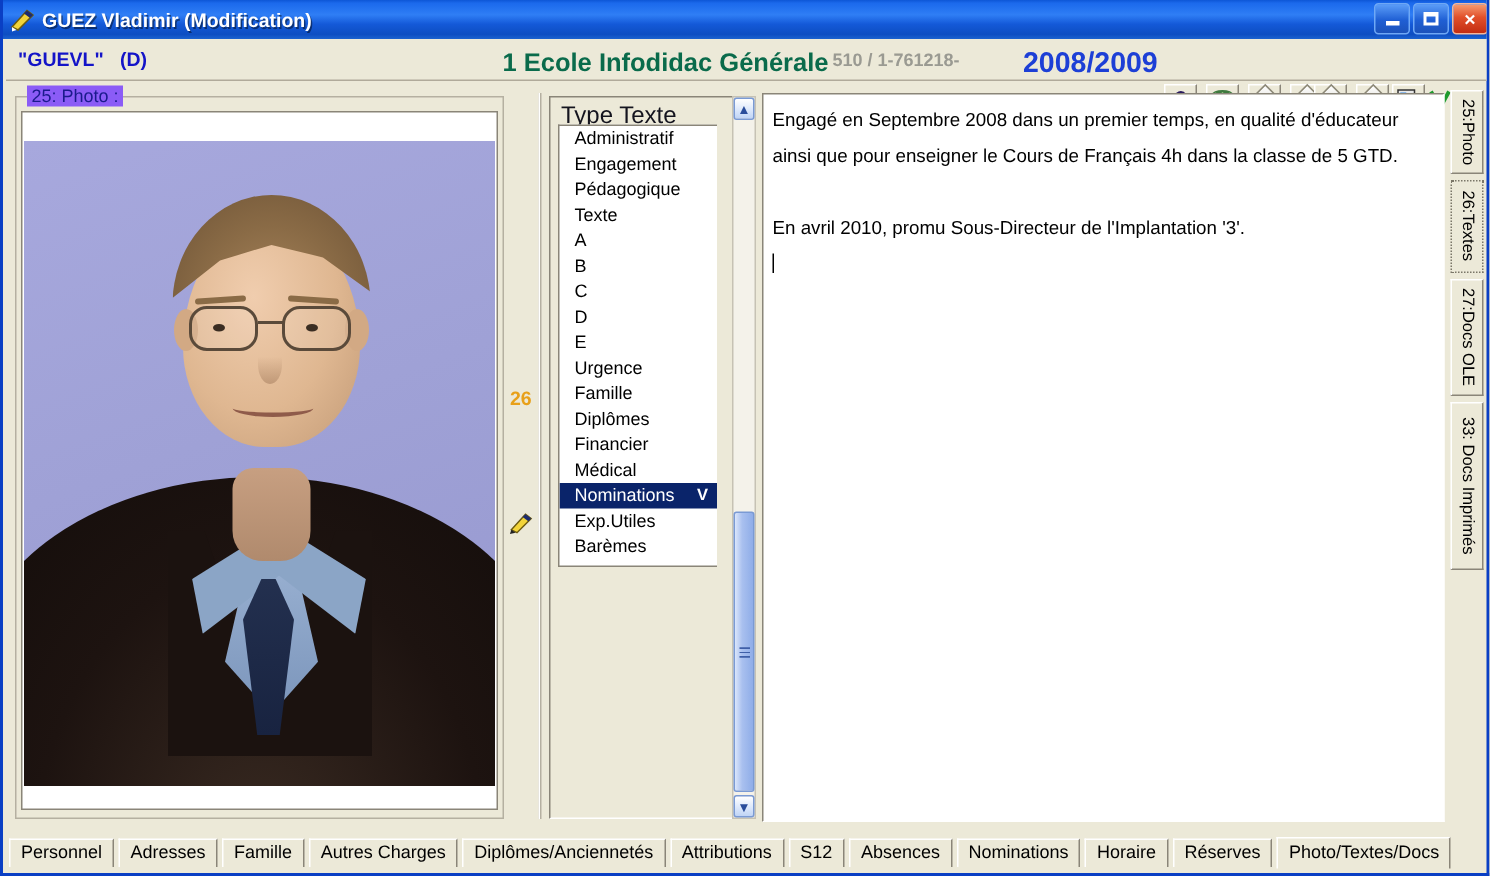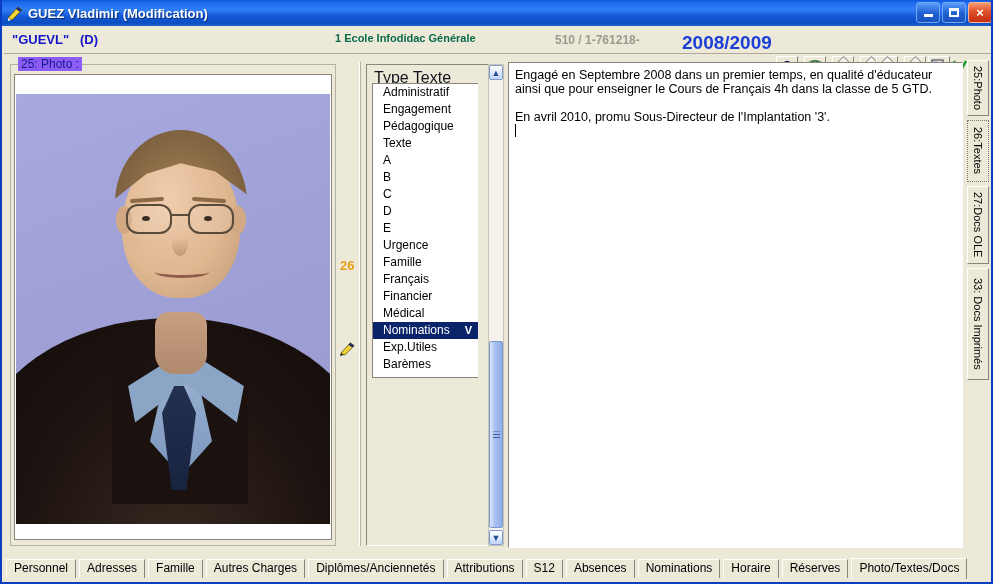--- a/index.html
+++ b/index.html
@@ -49,21 +49,21 @@
   .winbtn .glyph-close { font-size: 13px; line-height: 13px; font-family: "Liberation Sans", sans-serif; }
 
   
   #subheader {
     position: absolute; left: 2px; top: 26px; width: 989px; height: 28px;
     background: #ece9d8;
     border-bottom: 1px solid #b0aa9a;
   }
   #subheader .code { position: absolute; left: 8px; top: 6px; color: #1414c8; font-size: 13px; font-weight: bold; }
   #subheader .dcode { position: absolute; left: 76px; top: 6px; color: #1414c8; font-size: 13px; font-weight: bold; }
-  #subheader .school { position: absolute; left: 331px; top: 6px; color: #0a6b4b; font-size: 11px; font-weight: bold; }
+  #subheader .school { position: absolute; left: 331px; top: 6px; color: #0a6b4b; font-size: 17px; font-weight: bold; }
   #subheader .num { position: absolute; left: 551px; top: 7px; color: #9a9a92; font-size: 12px; font-weight: bold; }
   #subheader .year { position: absolute; left: 678px; top: 6px; color: #1d3fd6; font-size: 19px; font-weight: bold; }
 
   .tbtn {
     position: absolute; top: 30px; width: 22px; height: 21px;
     background: #ece9d8;
     border: 1px solid; border-color: #ffffff #8a8578 #8a8578 #ffffff;
     display: flex; align-items: center; justify-content: center;
   }
   .tbtn.plain { border: none; background: transparent; }
@@ -230,21 +230,21 @@
 
   
   #editorframe {
     position: absolute; left: 506px; top: 62px; width: 455px; height: 486px;
     border: 1px solid; border-color: #8a8578 #ffffff #ffffff #8a8578;
     background: #ffffff;
   }
   #editor {
     position: absolute; left: 508px; top: 64px; width: 451px; height: 482px;
     background: #ffffff; padding: 4px 5px;
-    font-size: 12.5px; color: #000; line-height: 14px;
+    font-size: 12.5px; color: #000; line-height: 24px;
     white-space: pre-wrap;
   }
   #caret {
     display:inline-block; width: 1px; height: 13px; background: #000;
     vertical-align: -2px;
   }
 
   
   #vtabs { position: absolute; left: 963px; top: 60px; width: 28px; height: 490px; }
   .vtab {
@@ -418,21 +418,21 @@
     <div class="litem"><span>Engagement</span></div>
     <div class="litem"><span>Pédagogique</span></div>
     <div class="litem"><span>Texte</span></div>
     <div class="litem"><span>A</span></div>
     <div class="litem"><span>B</span></div>
     <div class="litem"><span>C</span></div>
     <div class="litem"><span>D</span></div>
     <div class="litem"><span>E</span></div>
     <div class="litem"><span>Urgence</span></div>
     <div class="litem"><span>Famille</span></div>
-    <div class="litem"><span>Français</span></div>
+    <div class="litem"><span>Diplômes</span></div>
     <div class="litem"><span>Financier</span></div>
     <div class="litem"><span>Médical</span></div>
     <div class="litem sel">
       
       <span>Nominations</span>
       <span class="vflag">V</span>
     </div>
     <div class="litem"><span>Exp.Utiles</span></div>
     <div class="litem"><span>Barèmes</span></div>
   </div>

